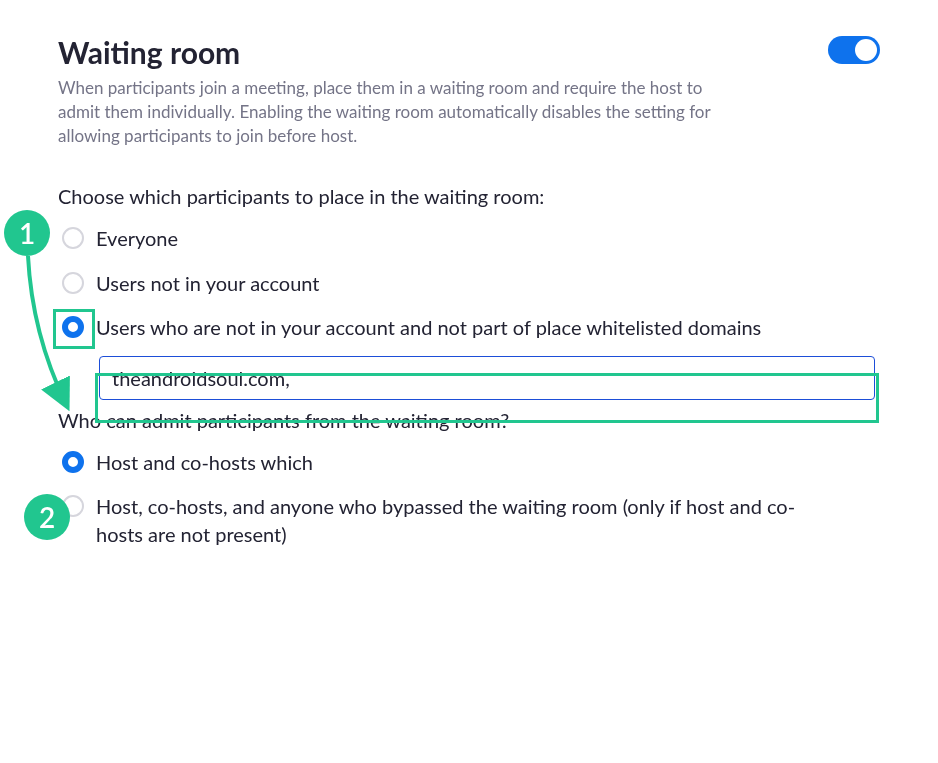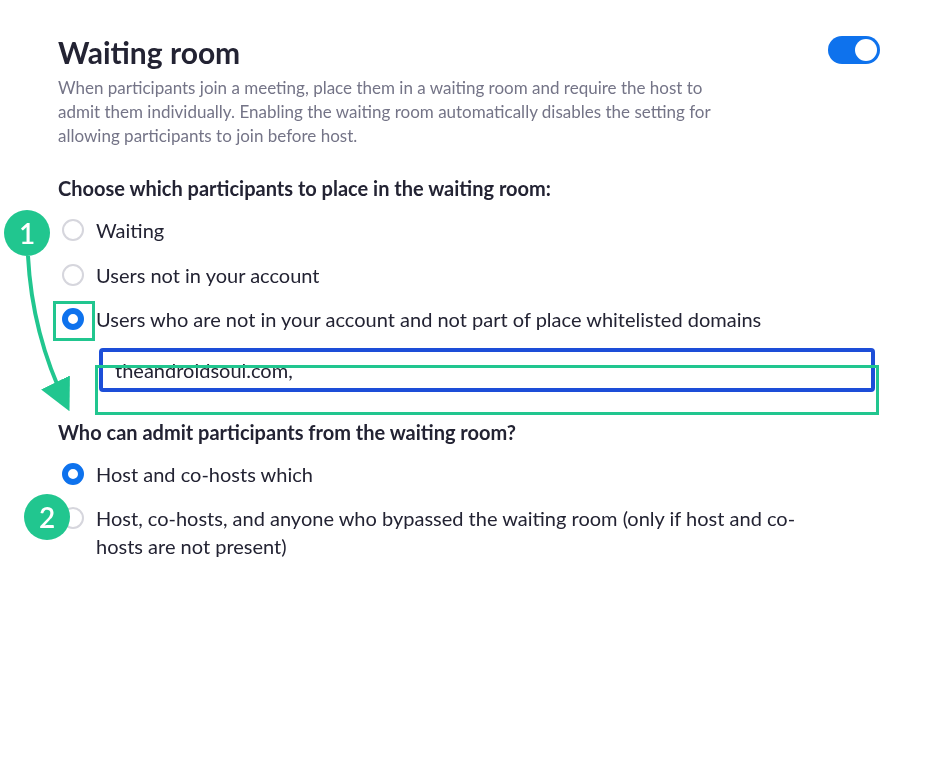--- a/index.html
+++ b/index.html
@@ -48,24 +48,24 @@
       position: absolute;
       right: 3px;
       top: 3px;
       width: 22px;
       height: 22px;
       background: #fff;
       border-radius: 50%;
     }
     .section-label {
       font-size: 20px;
-      font-weight: 700;
+      font-weight: 400;
       color: #232333;
       margin-bottom: 16px;
-      margin-top: 0;
+      margin-top: 8px;
     }
     .radio-row {
       display: flex;
       align-items: flex-start;
       margin-bottom: 16px;
       cursor: pointer;
       padding-left: 4px;
     }
     .radio-row:last-child { margin-bottom: 14px; }
     .radio-circle {
@@ -106,25 +106,24 @@
       width: 784px;
       height: 50px;
       top: 60px;
     }
     .domain-input {
       width: 776px;
       height: 44px;
       font-size: 20px;
       color: #232333;
       padding: 8px 12px;
-      border: 4px solid #1d4ed8;
+      border: 1px solid #1d4ed8;
       border-radius: 4px;
       margin-left: 41px;
       margin-top: 14px;
-      margin-bottom: 28px;
       outline: none;
       font-family: inherit;
       background: #fff;
     }
     
     .badge {
       position: absolute;
       width: 46px;
       height: 46px;
       border-radius: 50%;
@@ -167,21 +166,21 @@
       <div class="title">Waiting room</div>
       <div class="desc">When participants join a meeting, place them in a waiting room and require the host to admit them individually. Enabling the waiting room automatically disables the setting for allowing participants to join before host.</div>
     </div>
     <div class="toggle"></div>
   </div>
 
   <div class="section-label">Choose which participants to place in the waiting room:</div>
 
   <div class="radio-row">
     <div class="radio-circle"></div>
-    <div class="radio-label">Waiting</div>
+    <div class="radio-label">Everyone</div>
   </div>
 
   <div class="radio-row">
     <div class="radio-circle"></div>
     <div class="radio-label">Users not in your account</div>
   </div>
 
   <div class="radio-block">
     <div class="radio-row" style="margin-bottom:0;">
       <div class="radio-circle selected"></div>

